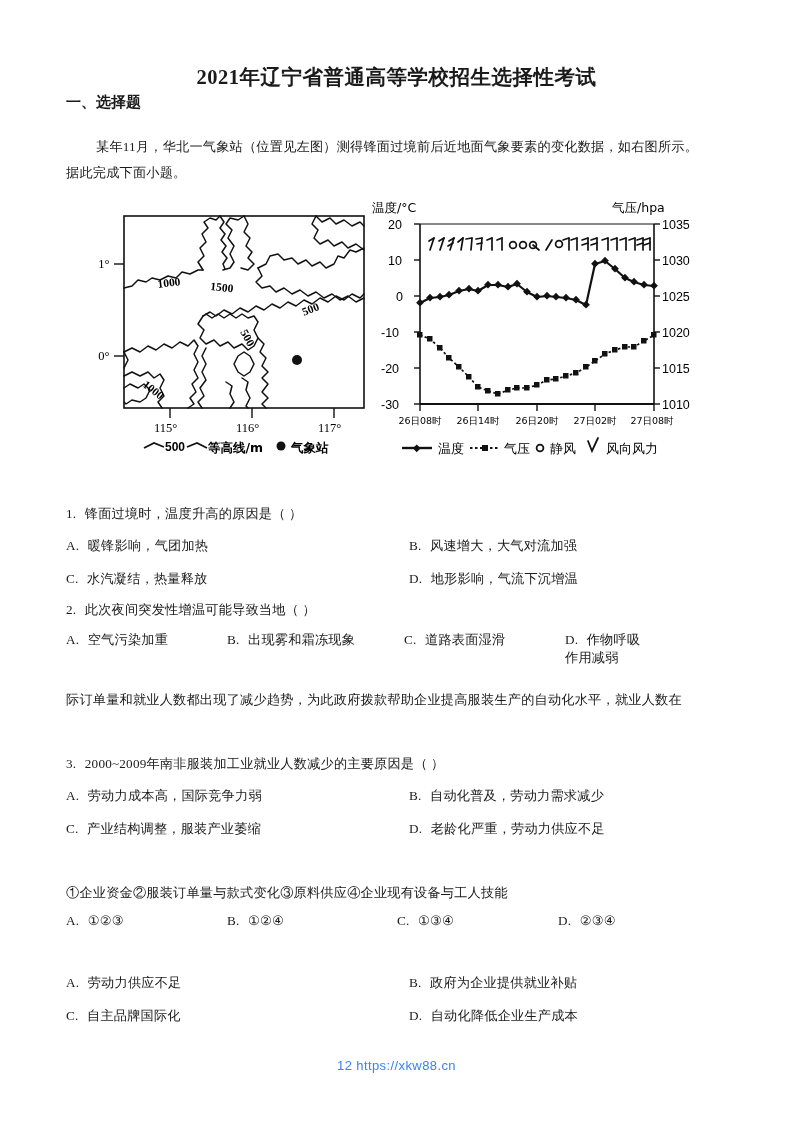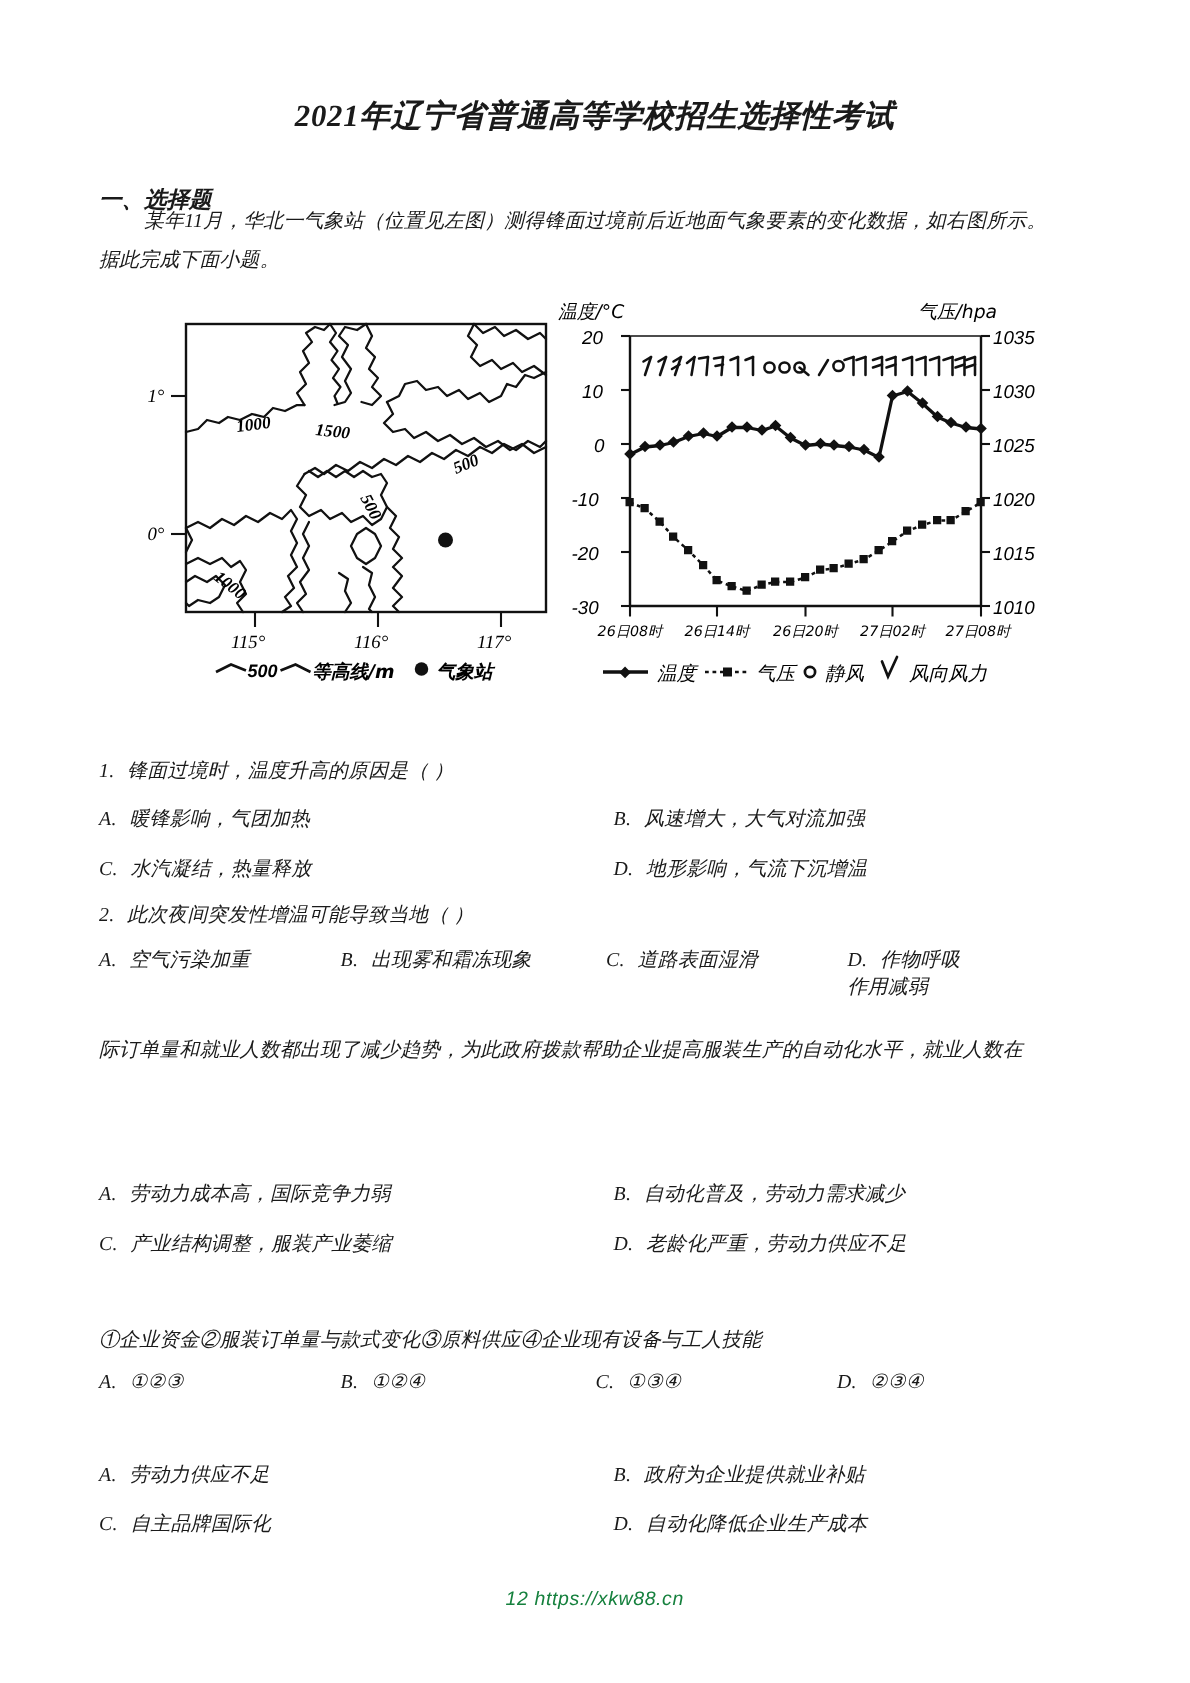--- a/index.html
+++ b/index.html
@@ -13,37 +13,36 @@
     position: relative;
     font-family: "Liberation Serif", "DejaVu Serif", serif;
     color: #1a1a1a;
     overflow: hidden;
   }
   .page {
     position: absolute;
     left: 0; top: 0;
     width: 642px;
     height: 1122px;
-    font-style: italic;
   }
   .title {
     position: absolute;
     left: 0;
     top: 63px;
     width: 793px;
     text-align: center;
     font-size: 20.5px;
     font-weight: bold;
     letter-spacing: 0.5px;
     font-family: "Liberation Serif", "DejaVu Serif", serif;
   }
   .section-head {
     position: absolute;
     left: 66px;
-    top: 124px;
+    top: 93px;
     font-size: 15px;
     font-weight: bold;
   }
   .para {
     position: absolute;
     font-size: 13.2px;
     line-height: 26px;
     letter-spacing: 0.2px;
     text-align: justify;
     font-family: "Liberation Serif", "DejaVu Serif", serif;
@@ -81,21 +80,21 @@
     width: 340px;
     height: 268px;
   }
   .watermark {
     position: absolute;
     left: 0;
     top: 1058px;
     width: 793px;
     text-align: center;
     font-size: 13px;
-    color: #15803d;
+    color: #3b82f6;
     font-family: "Liberation Sans", sans-serif;
     letter-spacing: 0.4px;
   }
   svg { display: block; }
   .cjk { font-family: "DejaVu Sans", "Liberation Sans", sans-serif; }
 </style>
 </head>
 <body>
 
 <div class="page">
@@ -414,20 +413,24 @@
     <span>C.</span>
     <span style="margin-left:5px;">道路表面湿滑</span>
   </div>
   <div class="opt" style="left:565px; top:631px;">
     <span>D.</span>
     <span style="margin-left:5px;">作物呼吸作用减弱</span>
   </div>
 
   <div class="para" style="left:66px; top:687px; width:662px;">际订单量和就业人数都出现了减少趋势，为此政府拨款帮助企业提高服装生产的自动化水平，就业人数在</div>
 
+  <div class="qline" style="left:66px; top:754px;">
+    <span>3.</span>
+    <span style="margin-left:5px;">2000~2009年南非服装加工业就业人数减少的主要原因是（    ）</span>
+  </div>
   <div class="opt" style="left:66px; top:787px;">
     <span>A.</span>
     <span style="margin-left:5px;">劳动力成本高，国际竞争力弱</span>
   </div>
   <div class="opt" style="left:409px; top:787px;">
     <span>B.</span>
     <span style="margin-left:5px;">自动化普及，劳动力需求减少</span>
   </div>
   <div class="opt" style="left:66px; top:820px;">
     <span>C.</span>

